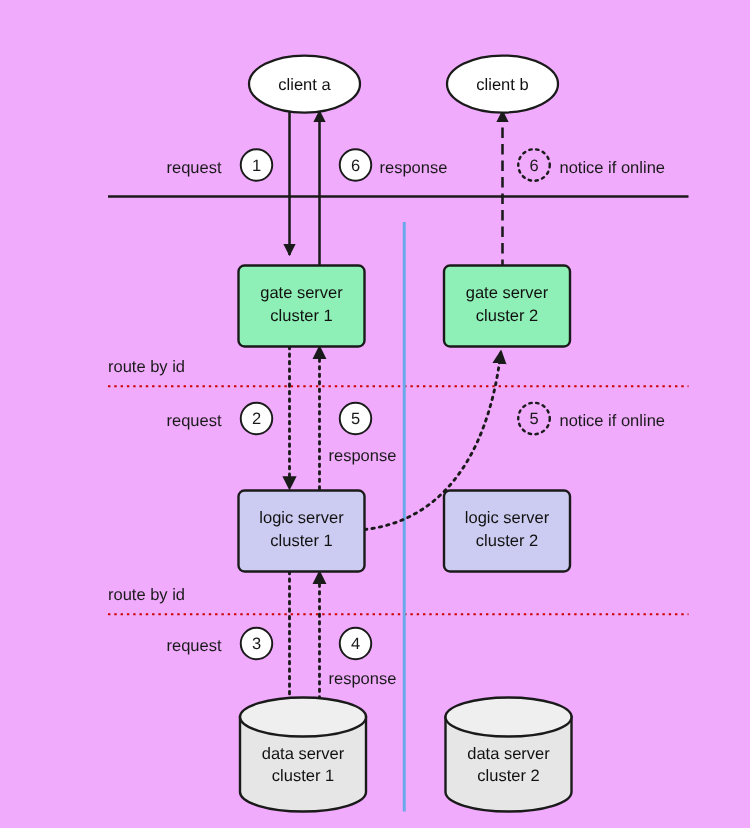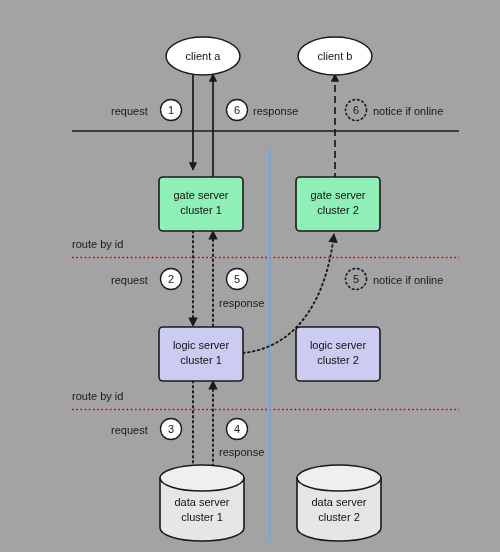--- a/index.html
+++ b/index.html
@@ -4,21 +4,21 @@
 <style>
   html, body {
     margin: 0;
     padding: 0;
     background: #ffffff;
   }
   #canvas {
     position: relative;
     width: 500px;
     height: 552px;
-    background: #a3a3a3;
+    background: #f0abfc;
     font-family: "Liberation Sans", sans-serif;
     overflow: hidden;
   }
   svg#diagram {
     position: absolute;
     left: 0;
     top: 0;
     width: 500px;
     height: 552px;
   }

